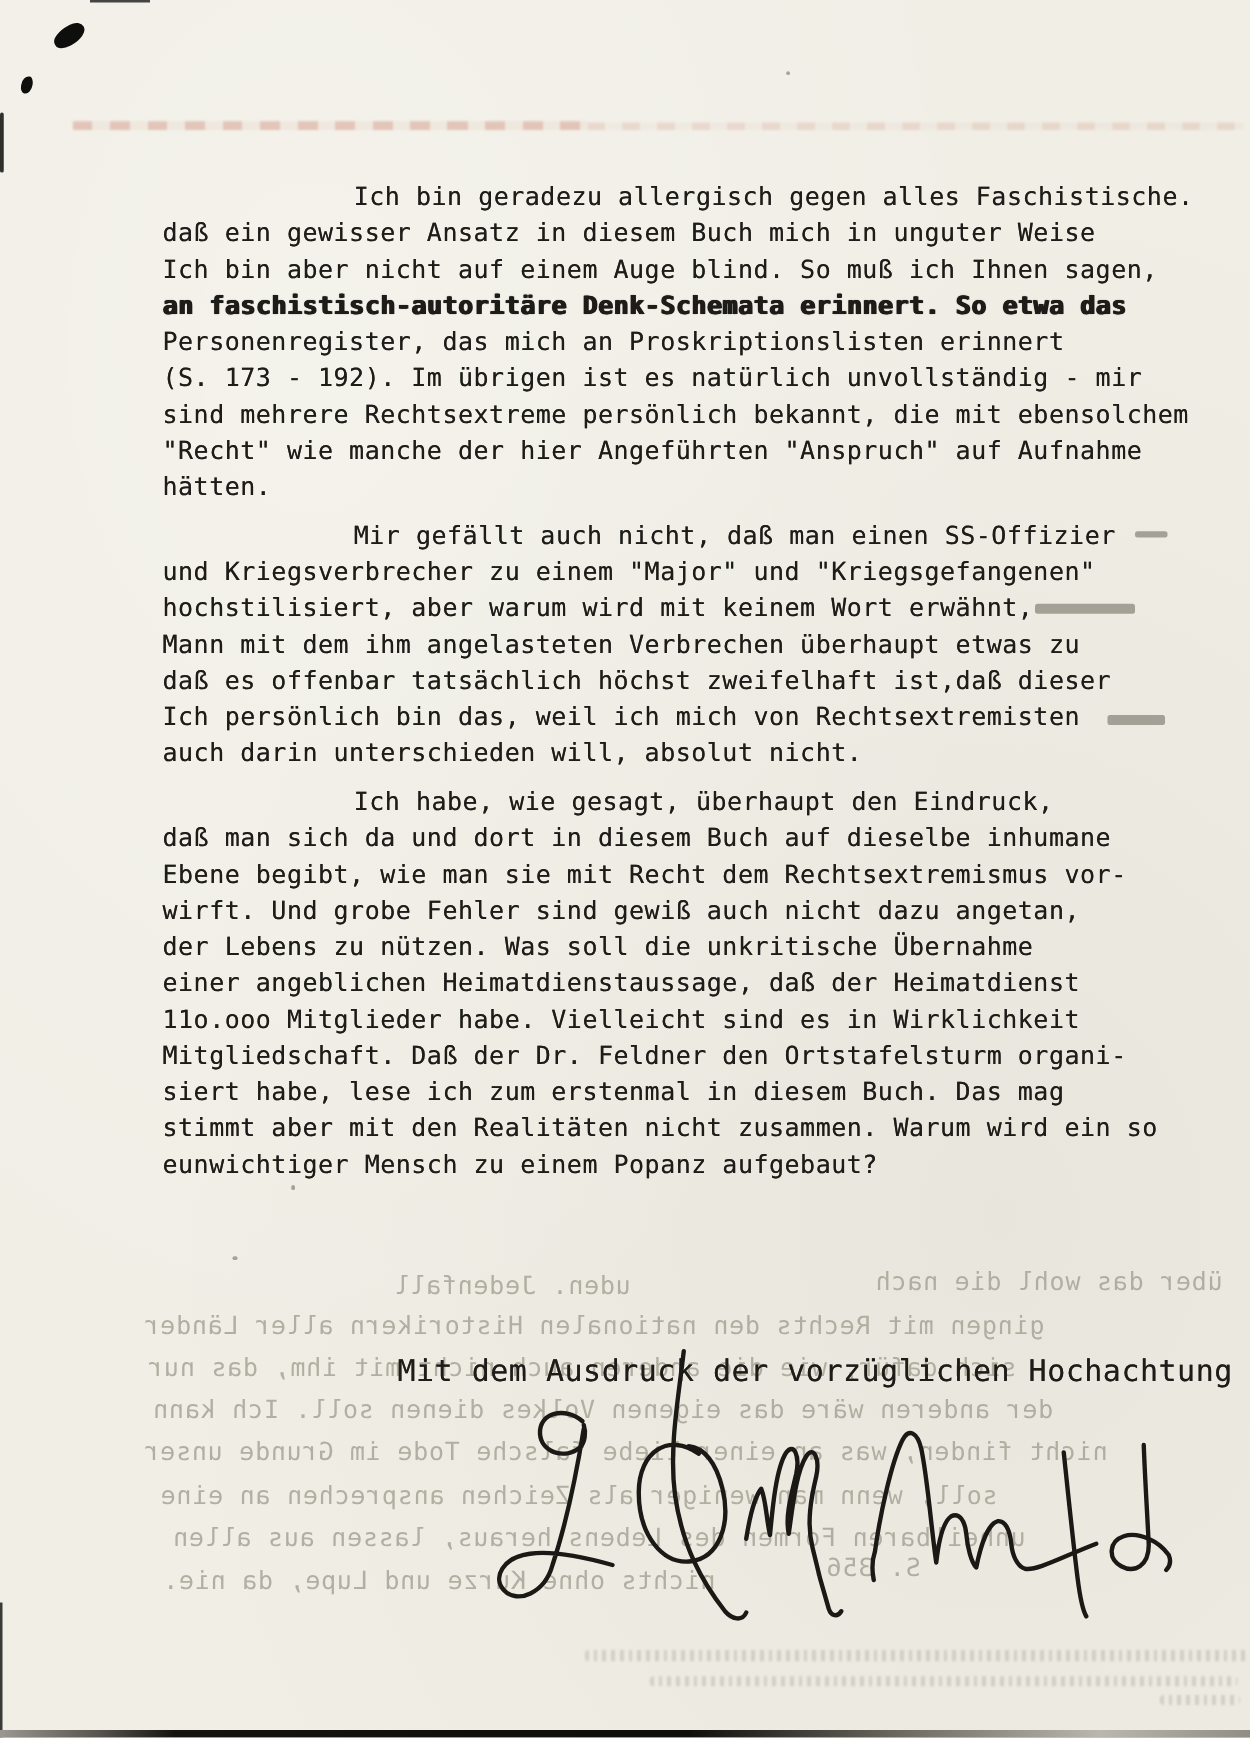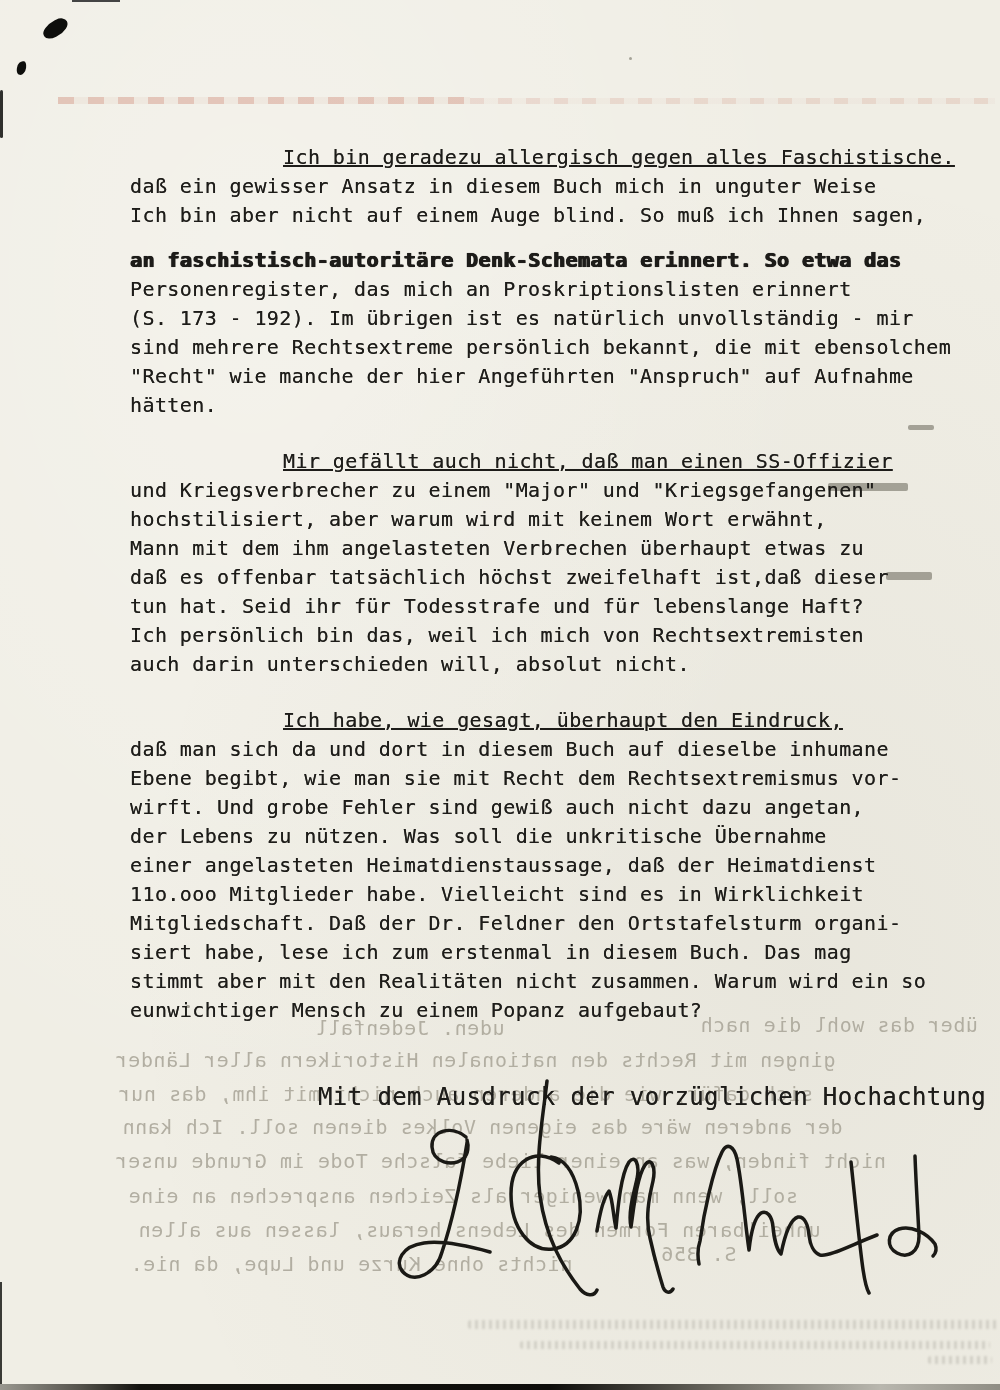--- a/index.html
+++ b/index.html
@@ -8,31 +8,30 @@
     position:relative;width:1000px;height:1390px;
     background:
       radial-gradient(ellipse at 25% 20%, rgba(255,255,255,0.25), transparent 55%),
       radial-gradient(ellipse at 80% 70%, rgba(90,85,60,0.05), transparent 60%),
       #f0eee5;
     font-family:"DejaVu Sans Mono","Liberation Mono",monospace;
     color:#1d1c19;
   }
   
   .letter-body{position:absolute;left:130px;top:143px;width:850px;}
-  .para + .para{margin-top:27px;}
+  .para + .para{margin-top:10px;}
   .tline{
     height:29px;line-height:29px;font-size:20px;letter-spacing:0.4px;
     white-space:pre;text-shadow:0 0 0.4px rgba(25,24,20,0.75);
   }
-  .tline.indent{padding-left:153px;text-decoration:underline;}
+  .tline.indent{padding-left:153px;}
   .tline.overstruck{
     font-weight:bold;
     text-shadow:0.9px 0 0 currentColor,-0.4px 0 0 currentColor,0 0 1px rgba(20,20,20,0.55);
     filter:blur(0.3px);
-    margin-top:16px;
   }
   .closing{
     position:absolute;left:318px;top:1083px;height:29px;line-height:29px;
     font-size:24px;letter-spacing:0.4px;white-space:pre;
     text-shadow:0 0 0.4px rgba(25,24,20,0.75);
   }
   
   .ghost-layer{position:absolute;inset:0;}
   .ghost-line{
     position:absolute;transform:scaleX(-1);white-space:pre;
@@ -111,31 +110,30 @@
         <div class="tline">sind mehrere Rechtsextreme persönlich bekannt, die mit ebensolchem</div>
         <div class="tline">"Recht" wie manche der hier Angeführten "Anspruch" auf Aufnahme</div>
         <div class="tline">hätten.</div>
       </div>
       <div class="para">
         <div class="tline indent">Mir gefällt auch nicht, daß man einen SS-Offizier</div>
         <div class="tline">und Kriegsverbrecher zu einem "Major" und "Kriegsgefangenen"</div>
         <div class="tline">hochstilisiert, aber warum wird mit keinem Wort erwähnt,</div>
         <div class="tline">Mann mit dem ihm angelasteten Verbrechen überhaupt etwas zu</div>
         <div class="tline">daß es offenbar tatsächlich höchst zweifelhaft ist,daß dieser</div>
-        <div class="tline">tun hat. Seid ihr für Todesstrafe und für lebenslange Haft?</div>
         <div class="tline">Ich persönlich bin das, weil ich mich von Rechtsextremisten</div>
         <div class="tline">auch darin unterschieden will, absolut nicht.</div>
       </div>
       <div class="para">
         <div class="tline indent">Ich habe, wie gesagt, überhaupt den Eindruck,</div>
         <div class="tline">daß man sich da und dort in diesem Buch auf dieselbe inhumane</div>
         <div class="tline">Ebene begibt, wie man sie mit Recht dem Rechtsextremismus vor-</div>
         <div class="tline">wirft. Und grobe Fehler sind gewiß auch nicht dazu angetan,</div>
         <div class="tline">der Lebens zu nützen. Was soll die unkritische Übernahme</div>
-        <div class="tline">einer angelasteten Heimatdienstaussage, daß der Heimatdienst</div>
+        <div class="tline">einer angeblichen Heimatdienstaussage, daß der Heimatdienst</div>
         <div class="tline">11o.ooo Mitglieder habe. Vielleicht sind es in Wirklichkeit</div>
         <div class="tline">Mitgliedschaft. Daß der Dr. Feldner den Ortstafelsturm organi-</div>
         <div class="tline">siert habe, lese ich zum erstenmal in diesem Buch. Das mag</div>
         <div class="tline">stimmt aber mit den Realitäten nicht zusammen. Warum wird ein so</div>
         <div class="tline">eunwichtiger Mensch zu einem Popanz aufgebaut?</div>
       </div>
     </div>
 
   <div class="closing">Mit dem Ausdruck der vorzüglichen Hochachtung</div>
 

